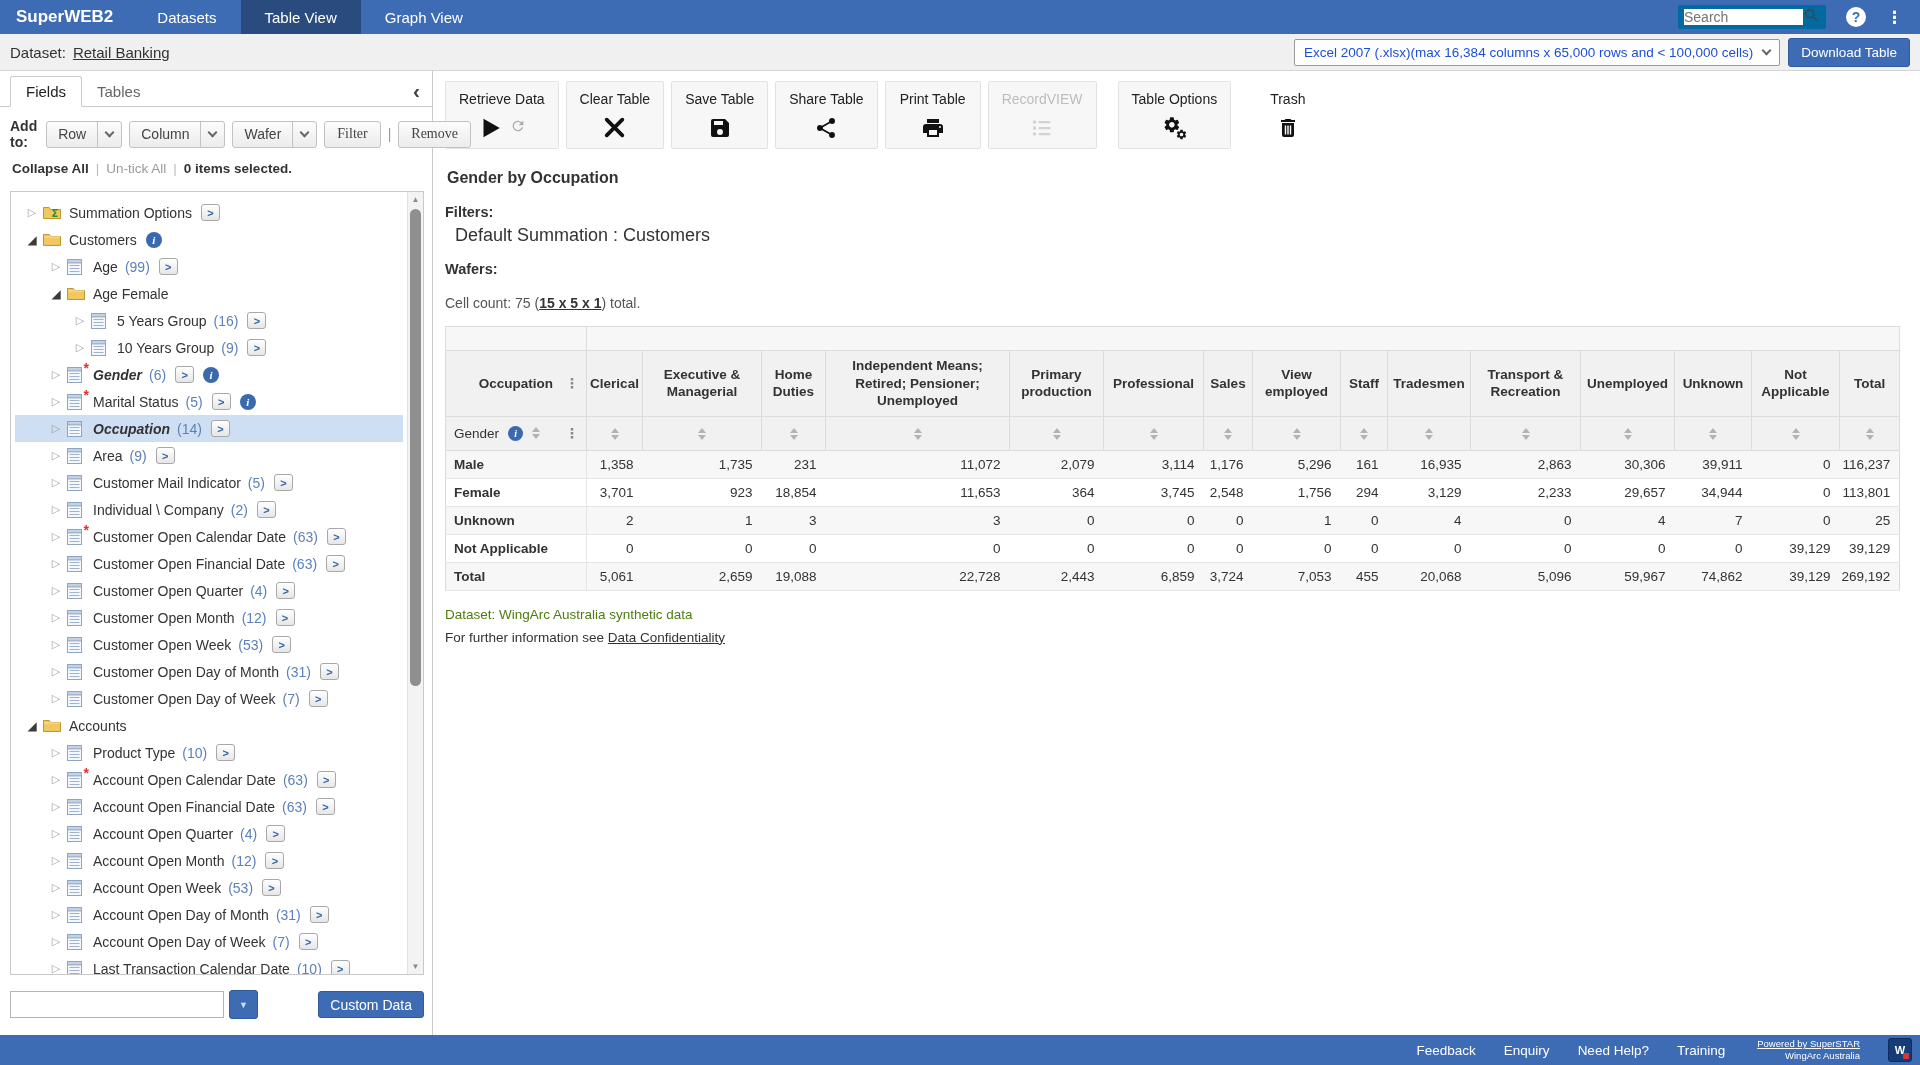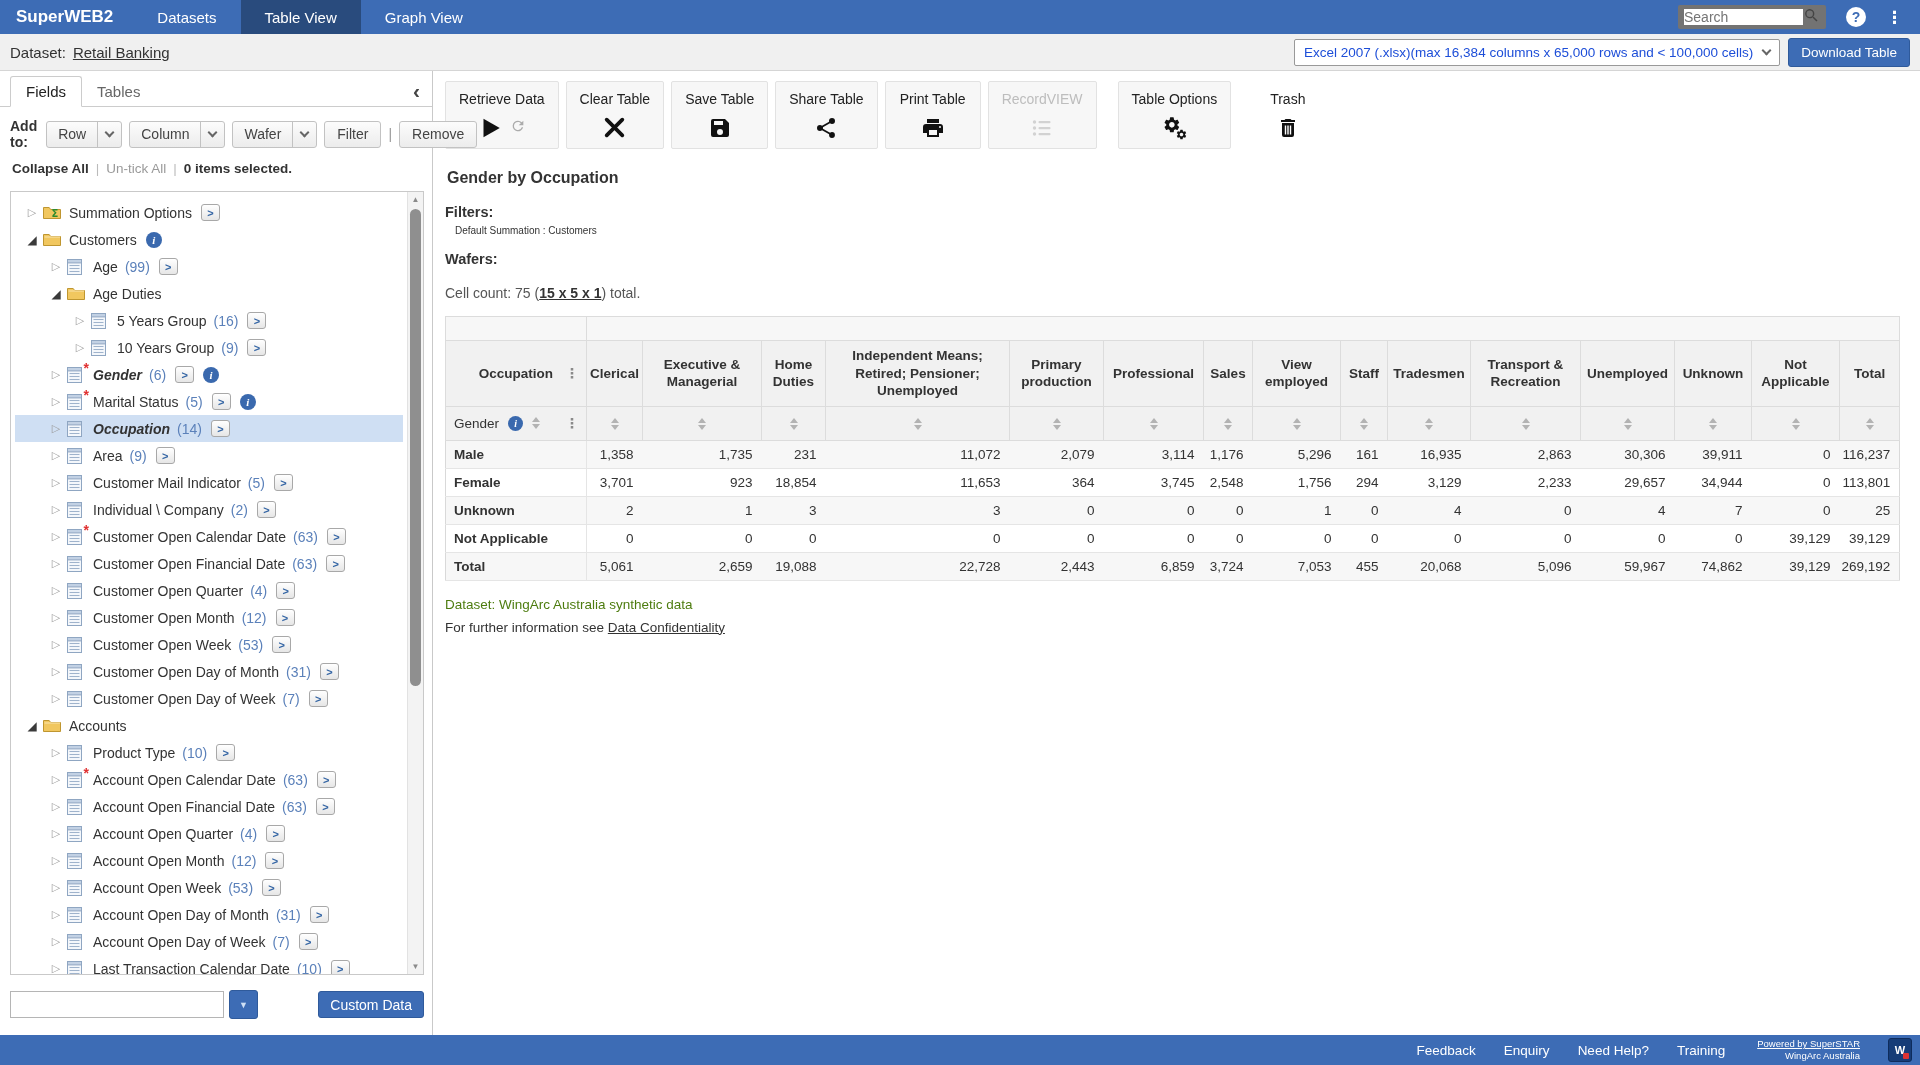--- a/index.html
+++ b/index.html
@@ -6,21 +6,21 @@
   html,body{width:1920px;height:1065px;overflow:hidden}
   body{font-family:"Liberation Sans","DejaVu Sans",sans-serif;color:#333;background:#fff;font-size:14px}
   .page{width:1920px;height:1065px;display:flex;flex-direction:column}
 
   
   .topnav{height:34px;background:#3d6cb5;display:flex;align-items:stretch;color:#fff;flex:none}
   .brand{font-weight:bold;font-size:17px;padding:0 20px 0 16px;display:flex;align-items:center}
   .nav-item{padding:0 24px;display:flex;align-items:center;font-size:15px;cursor:pointer}
   .nav-item.active{background:#294b7d}
   .nav-right{margin-left:auto;display:flex;align-items:center;gap:20px;padding-right:16px}
-  .searchbox{background:#737373;display:flex;align-items:center;height:24px;width:148px;border-radius:2px;padding:0 6px}
+  .searchbox{background:#0369a1;display:flex;align-items:center;height:24px;width:148px;border-radius:2px;padding:0 6px}
   .searchbox input{border:none;outline:none;flex:1;font-size:14px;min-width:0;color:#333}
   .help{width:20px;height:20px;border-radius:50%;background:#fff;color:#3d6cb5;font-weight:bold;font-size:14px;display:flex;align-items:center;justify-content:center}
   .menu-dots{font-size:17px;font-weight:bold;letter-spacing:1px}
 
   
   .dsbar{height:37px;background:#f0f0f0;border-bottom:1px solid #d5d5d5;display:flex;align-items:center;padding:0 10px;font-size:15px;flex:none}
   .dsname{text-decoration:underline;margin-left:7px;cursor:pointer}
   .dsright{margin-left:auto;display:flex;align-items:center;gap:8px}
   .export{background:#fff;border:1px solid #999;height:27px;display:flex;align-items:center;font-size:13.5px;padding:0 9px;gap:10px;border-radius:2px;color:#1d4ed8}
   .chev{width:7px;height:7px;border-right:2px solid #666;border-bottom:2px solid #666;transform:rotate(45deg);margin-top:-4px;flex:none}
@@ -34,21 +34,21 @@
   
   .tabsrow{display:flex;align-items:flex-end;padding:7px 10px 0;border-bottom:1px solid #ccc;height:36px;position:relative}
   .tab{font-size:15px;padding:6px 15px;color:#666;cursor:pointer;border-radius:3px 3px 0 0}
   .tab.active{background:#fff;border:1px solid #ccc;border-bottom:1px solid #fff;margin-bottom:-1px;color:#222;font-weight:normal}
   .collapse-panel{position:absolute;right:12px;top:9px;font-size:21px;font-weight:bold;color:#444;line-height:1;cursor:pointer}
   .addrow{display:flex;align-items:center;gap:7px;padding:11px 10px 9px;font-size:14px;flex-wrap:nowrap}
   .addlab{font-weight:bold;margin-right:2px}
   .splitbtn{display:flex;align-items:center;border:1px solid #c2c2c2;background:linear-gradient(#fcfcfc,#ececec);border-radius:3px;height:27px;cursor:pointer}
   .splitbtn .lab{padding:0 11px;color:#444}
   .splitbtn .chevbox{border-left:1px solid #c2c2c2;width:24px;height:100%;display:flex;align-items:center;justify-content:center}
-  .pbtn{border:1px solid #c2c2c2;background:linear-gradient(#fcfcfc,#ececec);border-radius:3px;height:27px;padding:0 12px;font-size:14px;color:#444;font-family:Liberation Sans, sans-serif;cursor:pointer}
+  .pbtn{border:1px solid #c2c2c2;background:linear-gradient(#fcfcfc,#ececec);border-radius:3px;height:27px;padding:0 12px;font-size:14px;color:#444;font-family:Liberation Serif, serif;cursor:pointer}
   .vsep{color:#999}
   .collrow{padding:2px 12px 6px;font-size:13.5px;white-space:nowrap}
   .collrow .ca{font-weight:bold;color:#333;cursor:pointer}
   .collrow .ua{color:#9a9a9a;cursor:pointer}
   .collrow .cnt{font-weight:bold;color:#333}
   .collrow .bar{color:#bbb;margin:0 7px}
 
   .treebox{position:absolute;top:120px;bottom:60px;left:10px;right:8px;border:1px solid #c9c9c9;background:#fff;overflow:hidden}
   .treeinner{padding:7px 20px 0 4px;overflow:hidden;height:100%}
   .titem{display:flex;align-items:center;height:27px;white-space:nowrap;cursor:pointer}
@@ -78,21 +78,21 @@
   .tbtn .tlab{font-size:14px;color:#222}
   .tbtn .irow{display:flex;align-items:center;gap:7px;height:27px}
   .tbtn.disabled .tlab{color:#bdbdbd}
   .tbtn.plain{border-color:transparent;background:transparent}
   .tbtn.gearopt{margin-left:14px}
   .tbtn.trash{margin-left:18px;min-width:60px}
 
   
   .title{font-size:16px;font-weight:bold;margin:20px 0 0 2px}
   .fhead{font-size:14.5px;font-weight:bold;margin-top:17px}
-  .fval{font-size:10px;margin:5px 0 8px 10px}
+  .fval{font-size:18px;margin:5px 0 8px 10px}
   .whead{font-size:14.5px;font-weight:bold;margin-top:15px}
   .ccount{font-size:14px;color:#555;margin-top:18px}
   .ccount .cclink{font-weight:bold;text-decoration:underline;color:#333;cursor:pointer}
 
   table.dtable{border-collapse:collapse;margin-top:15px;table-layout:fixed;border:1px solid #d9d9d9}
   .dtable th{border:1px solid #dcdcdc;font-size:13.5px;color:#333}
   .dtable th.band{height:24px;background:#f7f7f7}
   .dtable th.colh{background:#f1f1f1;font-weight:bold;padding:6px 3px;line-height:1.3;height:62px;text-align:center;vertical-align:middle}
   .dtable th.ohead{background:#f1f1f1;font-weight:bold;vertical-align:middle;padding:0 4px 0 8px}
   .oheadin{display:flex;align-items:center;justify-content:flex-end;gap:9px}
@@ -230,21 +230,21 @@
               <span class="abtn">&gt;</span>
             </div>
             <div class="titem" style="padding-left: 32px;">
               <span class="exp open">◢</span>
               <span class="ticon">
                 <svg width="18" height="15" viewBox="0 0 18 15">
                   <path d="M0.5 13.5v-11h5.7l1.5 2h9.8v9z" fill="#f1c75f" stroke="#bf9630"></path>
                   <path d="M1.5 5h15.5" stroke="#f9e0a2" stroke-width="1.2"></path>
                 </svg>
               </span>
-              <span class="tlabel">Age Duties</span>
+              <span class="tlabel">Age Female</span>
             </div>
             <div class="titem" style="padding-left: 56px;">
               <span class="exp closed">▷</span>
               <span class="ticon">
                 <svg width="15" height="16" viewBox="0 0 15 16">
                   <rect x="0.5" y="0.5" width="14" height="15" fill="#f4f7fb" stroke="#8fa6c2"></rect>
                   <rect x="0.5" y="0.5" width="14" height="3.4" fill="#c2d1e4" stroke="#8fa6c2"></rect>
                   <path d="M2.5 6.5h10M2.5 9.5h10M2.5 12.5h10" stroke="#9fb3cc"></path>
                 </svg>
               </span>

